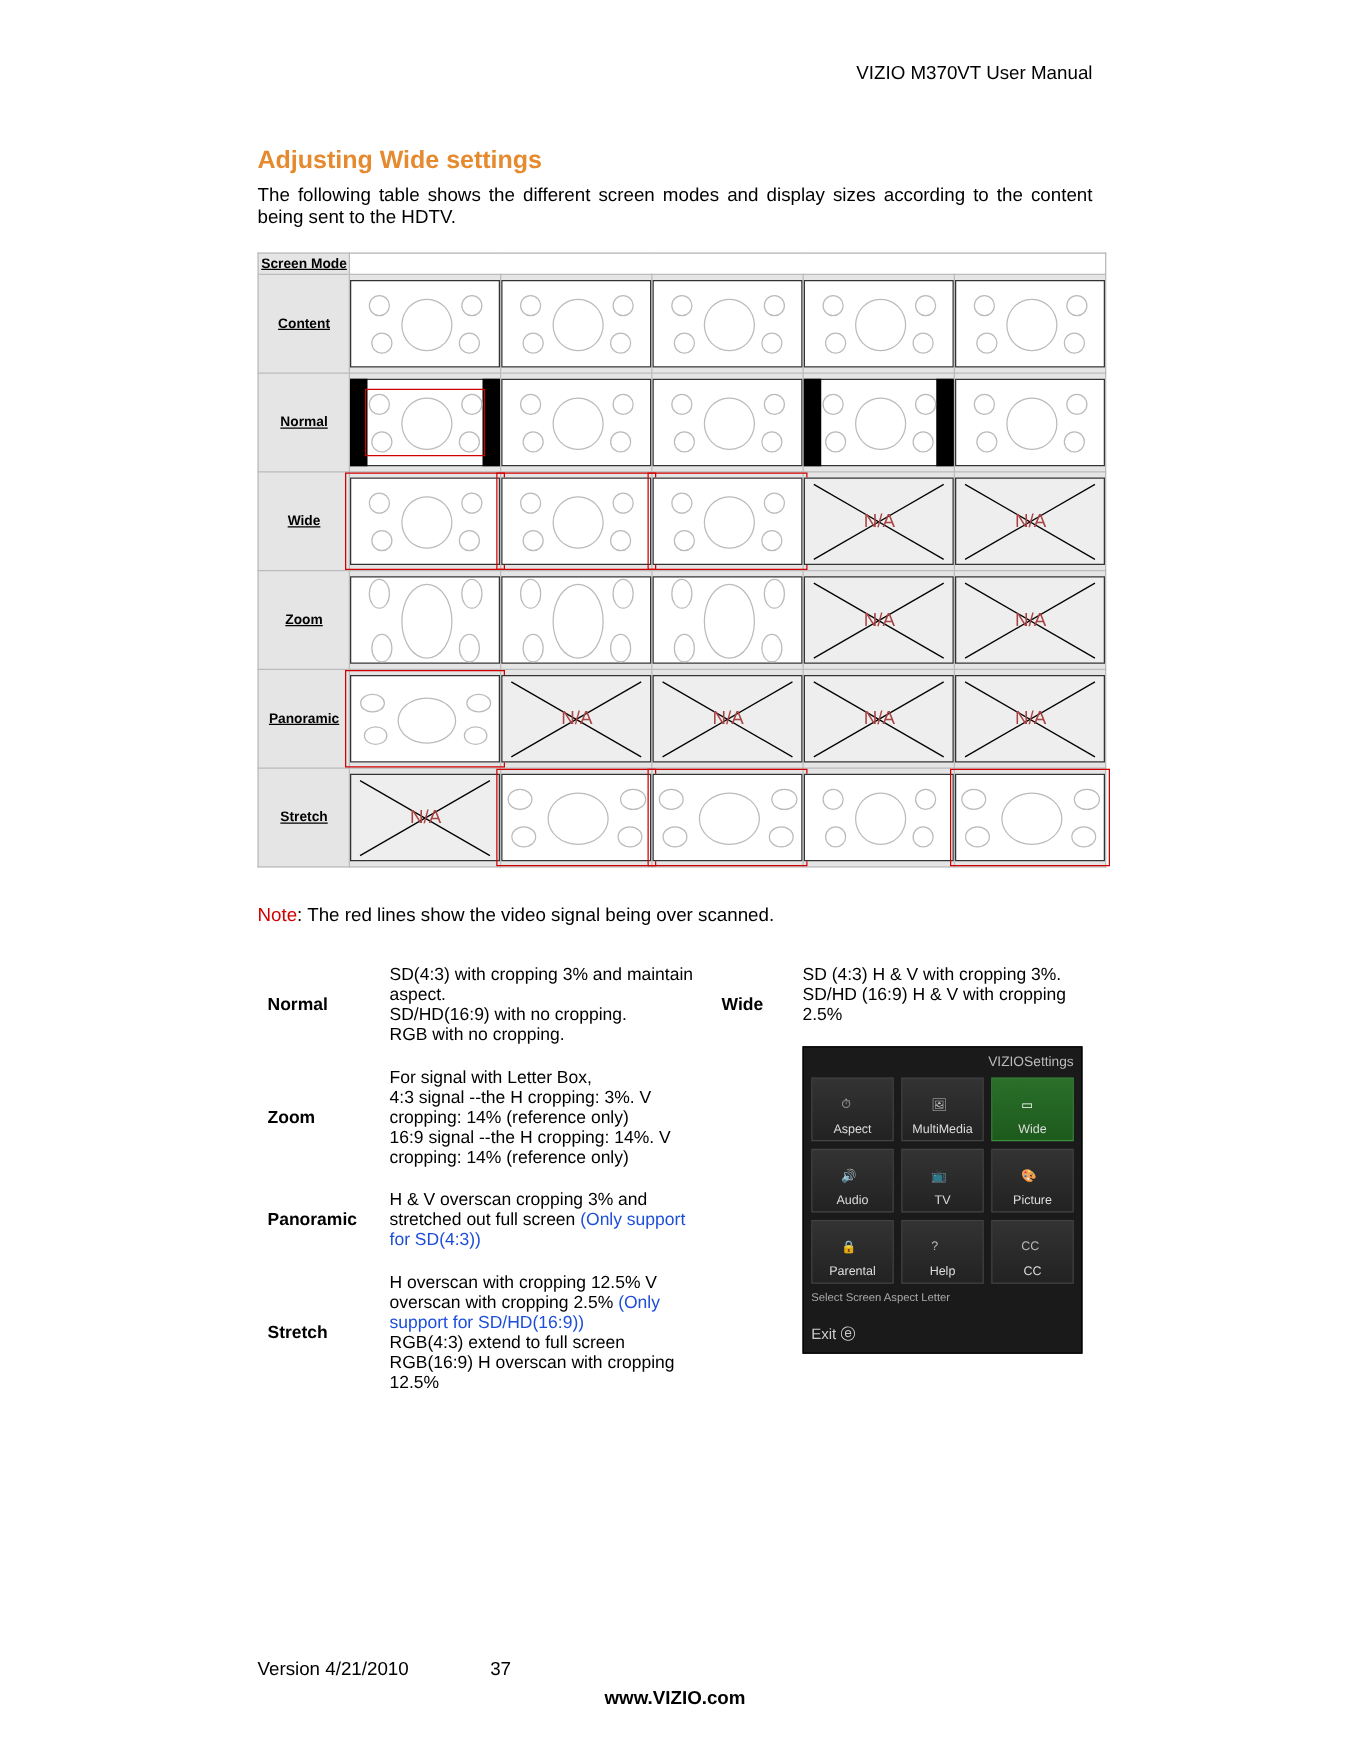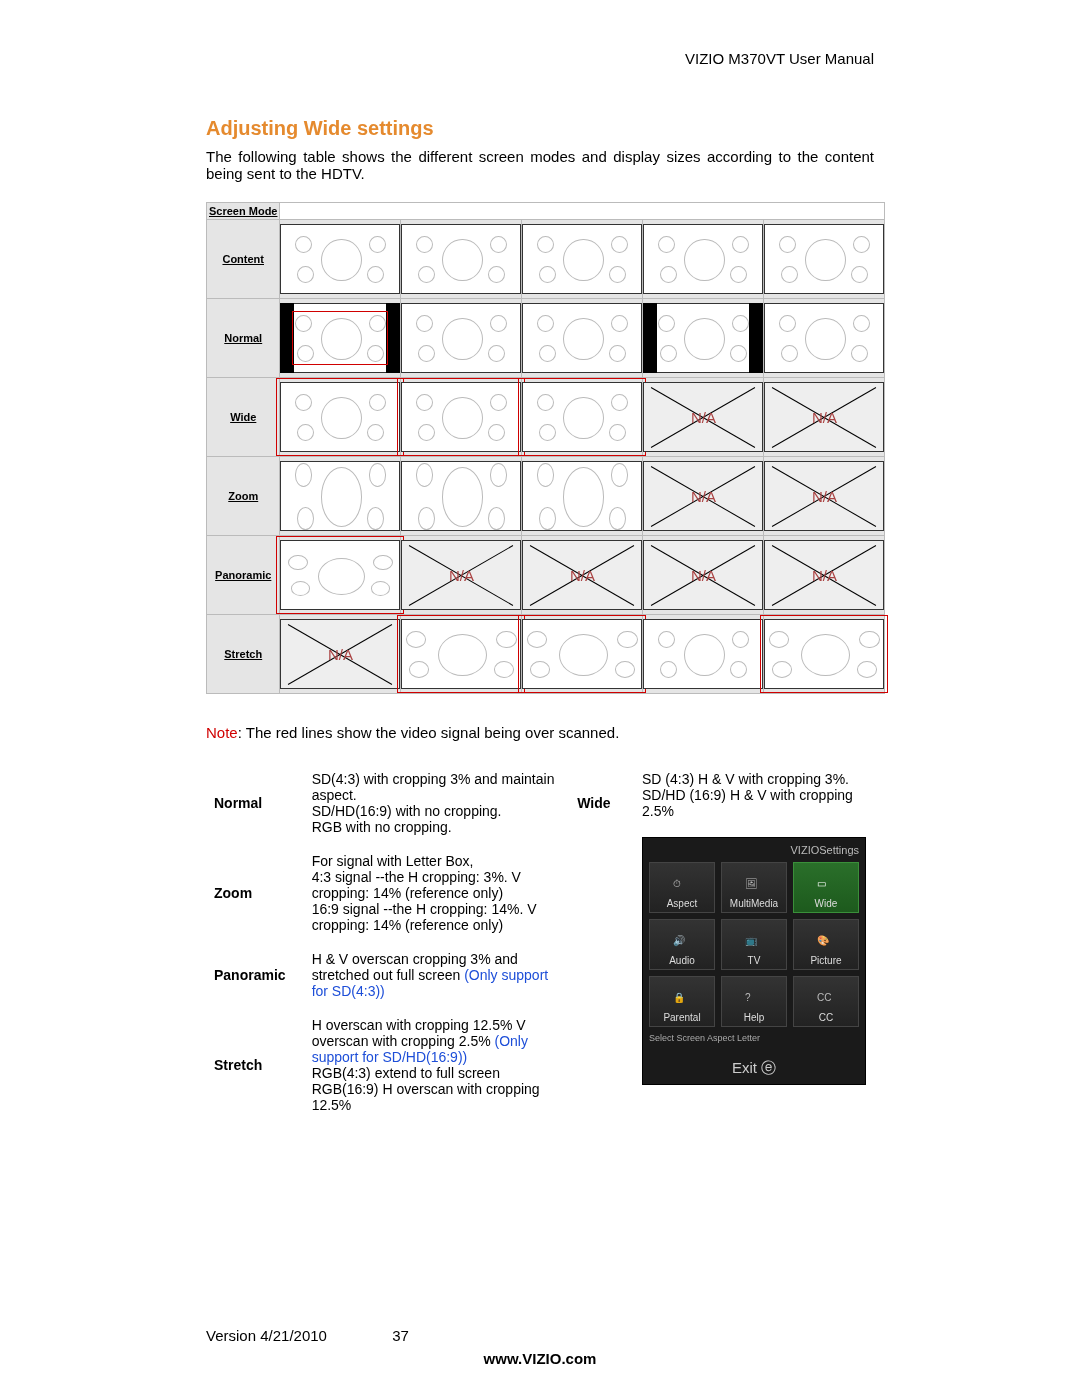--- a/index.html
+++ b/index.html
@@ -150,21 +150,21 @@
     border:1px solid #444;
     height:46px;
     display:flex; flex-direction:column; align-items:center; justify-content:flex-end;
     padding-bottom:3px;
     gap:2px;
   }
   .osd-item.sel { background: linear-gradient(#2a6f2a,#1d5a1d); border-color:#3a8f3a; }
   .osd-ico { width:18px; height:18px; color:#bbb; }
   .osd-item.sel .osd-ico { color:#fff; }
   .osd-sub { font-size:9px; color:#aaa; margin-top:6px; }
-  .osd-bottom { text-align:center; font-size:15px; color:#ccc; margin-top:16px; }
+  .osd-bottom { text-align:left; font-size:12px; color:#ccc; margin-top:16px; }
 
   .page-footer {
     position: absolute;
     left: 110px; right: 110px; bottom: 30px;
     font-size: 15px;
   }
   .page-footer .row { display:flex; justify-content:space-between; }
   .page-footer .site { text-align:center; font-weight:bold; margin-top:6px; }
 </style>
 </head>

